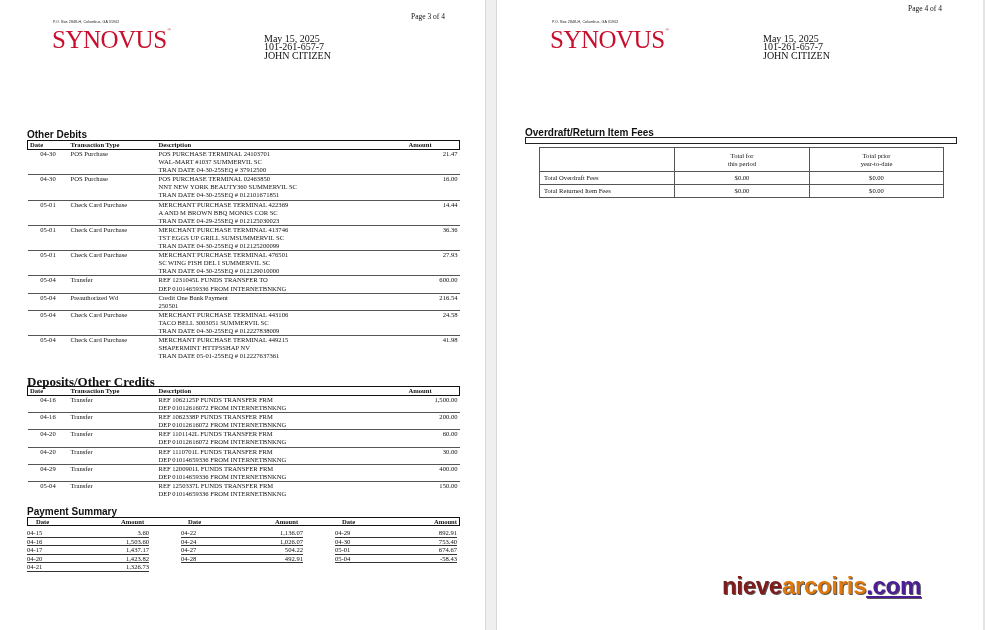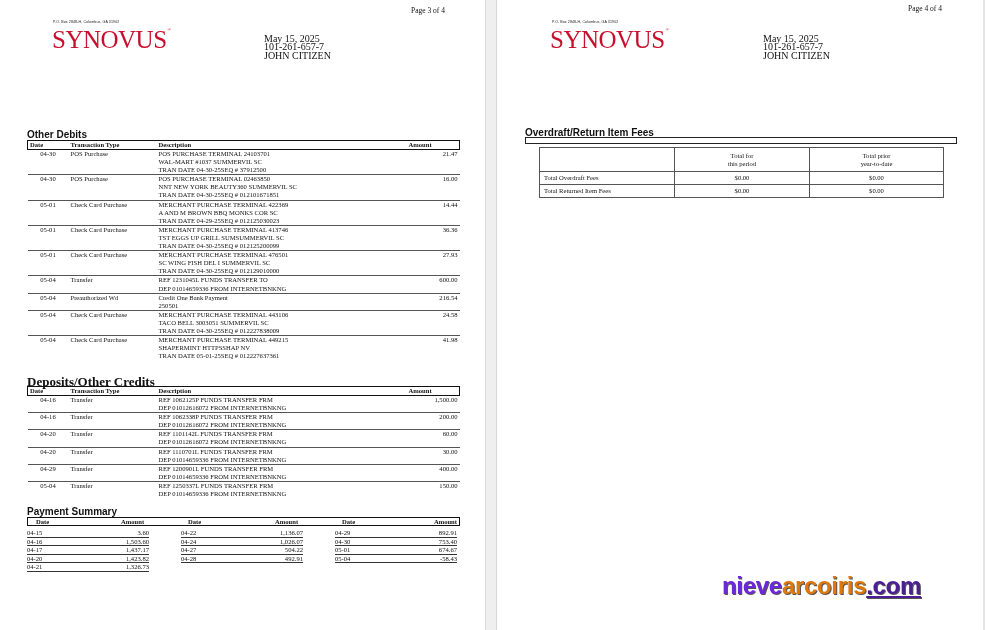--- a/index.html
+++ b/index.html
@@ -43,31 +43,31 @@
     .bal-row { display: flex; justify-content: space-between; height: 8.5px; line-height: 8px; border-bottom: 1px solid #333; }
 
     .od-bar { position: absolute; left: 525px; top: 137px; width: 432px; height: 7px; border: 1px solid #222; }
     .od-table { position: absolute; left: 539px; top: 147px; width: 405px; border: 1px solid #222; font-size: 6.6px; }
     .od-table td, .od-table th { border: 1px solid #555; padding: 1px 4px; font-weight: normal; }
     .od-table th { text-align: center; height: 24px; line-height: 8px; }
     .od-table td { height: 13px; }
     .od-table td.num { text-align: center; }
 
     .watermark { position: absolute; left: 722px; top: 572px; font-family: "Liberation Sans", sans-serif; font-weight: bold; font-size: 24px; letter-spacing: -0.3px; text-shadow: 1px 1px 0 #555; }
-    .wm1 { color: #6d28d9; }
+    .wm1 { color: #7f1d1d; }
     .wm2 { color: #e0780a; }
     .wm3 { color: #4c1d95; text-decoration: underline; }
   </style>
 </head>
 <body>
 
 <div class="page page-left">
   <div class="addr" style="left:53px;top:20px;">P.O. Box 2848-H, Columbus, GA 31902</div>
   <div class="logo" style="left:52px;top:27px;"><span>SYNOVUS</span><sup>®</sup></div>
-  <div class="pagenum" style="left:411px;top:6px;text-align:center;">Page 3 of 4</div>
+  <div class="pagenum" style="left:411px;top:12px;text-align:center;">Page 3 of 4</div>
   <div class="meta" style="left:264px;top:35px;">
     <div>May 15, 2025</div>
     <div>101-261-657-7</div>
     <div>JOHN CITIZEN</div>
   </div>
 
   <div class="sec-title" style="left:27px;top:129px;">Other Debits</div>
   <table class="txn" style="top:140px;">
     <thead>
       <tr>

